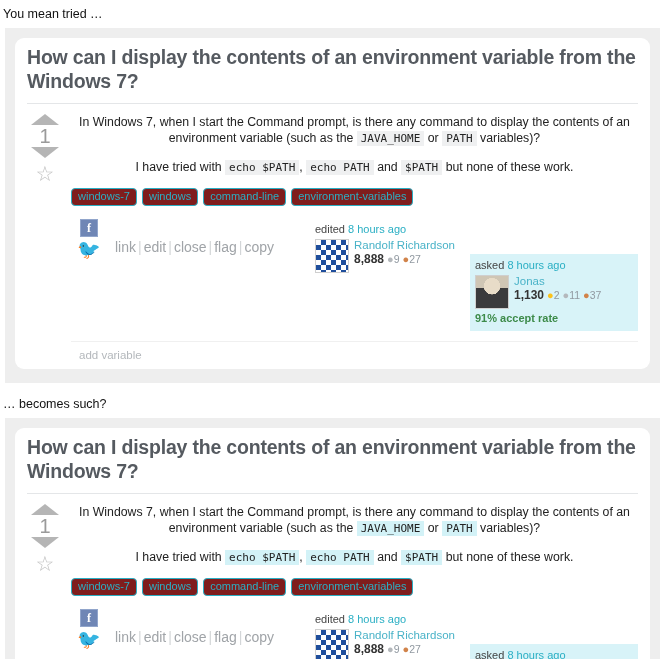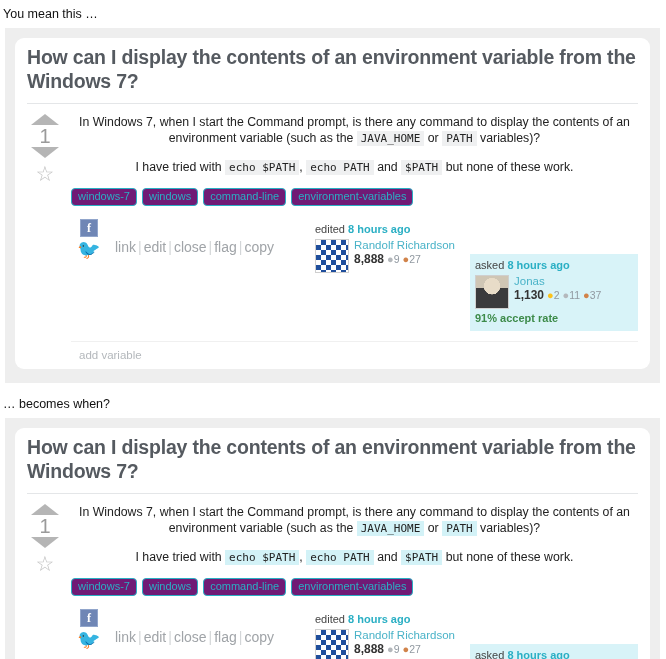--- a/index.html
+++ b/index.html
@@ -106,21 +106,21 @@
 
   .tags { margin: 2px 0 0 0; line-height: 20px; }
   .tag {
     display: inline-block;
     border: 1px solid #2aafc4;
     border-radius: 4px;
     color: #2aafc4;
     font-size: 11px;
     padding: 1px 6px 2px 6px;
     margin-right: 5px;
-    background: #701a75;
+    background: #7f1d1d;
     line-height: 13px;
   }
 
   
   .footer {
     display: flex;
     align-items: flex-start;
     margin-top: 12px;
   }
   .social {
@@ -166,21 +166,21 @@
     width: 160px;
     flex: 0 0 160px;
     font-size: 11px;
     line-height: 14px;
     color: #555;
     padding: 4px 5px 5px 5px;
     box-sizing: border-box;
   }
   .usercard.asked { background: #d8f3f8; width: 168px; flex: 0 0 168px; margin-top: 36px; }
   .uc-action { color: #444; font-size: 11px; }
-  .uc-action b { color: #2aafc4; font-weight: bold; }
+  .uc-action b { color: #2aafc4; font-weight: normal; }
   .uc-row { display: flex; margin-top: 3px; justify-content: space-between; }
   .gravatar {
     width: 32px; height: 32px;
     flex: 0 0 32px;
     border: 1px solid #cfcfcf;
     margin-right: 5px;
   }
   .gravatar.pattern {
     background:
       repeating-conic-gradient(#1f4e9c 0% 25%, #ffffff 0% 50%) 0 0 / 10px 10px,
@@ -213,21 +213,21 @@
   }
   .addcomment {
     color: #b4b8bc;
     font-size: 11.5px;
     padding: 7px 0 8px 8px;
   }
 </style>
 </head>
 <body>
 
-<div class="caption">You mean this …</div>
+<div class="caption">You mean tried …</div>
 
 <div class="panel">
   <div class="card theme-a">
 
     <div class="q-title">How can I display the contents of an environment variable from the Windows 7?</div>
 
     <div class="q-body">
       <div class="votecell">
         <div class="arrow up"></div>
         <div class="votecount">1</div>
@@ -279,21 +279,21 @@
         </div>
 
         <div class="commentrow">
           <div class="addcomment">add variable</div>
         </div>
       </div>
     </div>
   </div>
 </div>
 
-<div class="caption" style="padding-top:12px;">… becomes when?</div>
+<div class="caption" style="padding-top:12px;">… becomes such?</div>
 
 <div class="panel">
   <div class="card theme-b">
 
     <div class="q-title">How can I display the contents of an environment variable from the Windows 7?</div>
 
     <div class="q-body">
       <div class="votecell">
         <div class="arrow up"></div>
         <div class="votecount">1</div>

